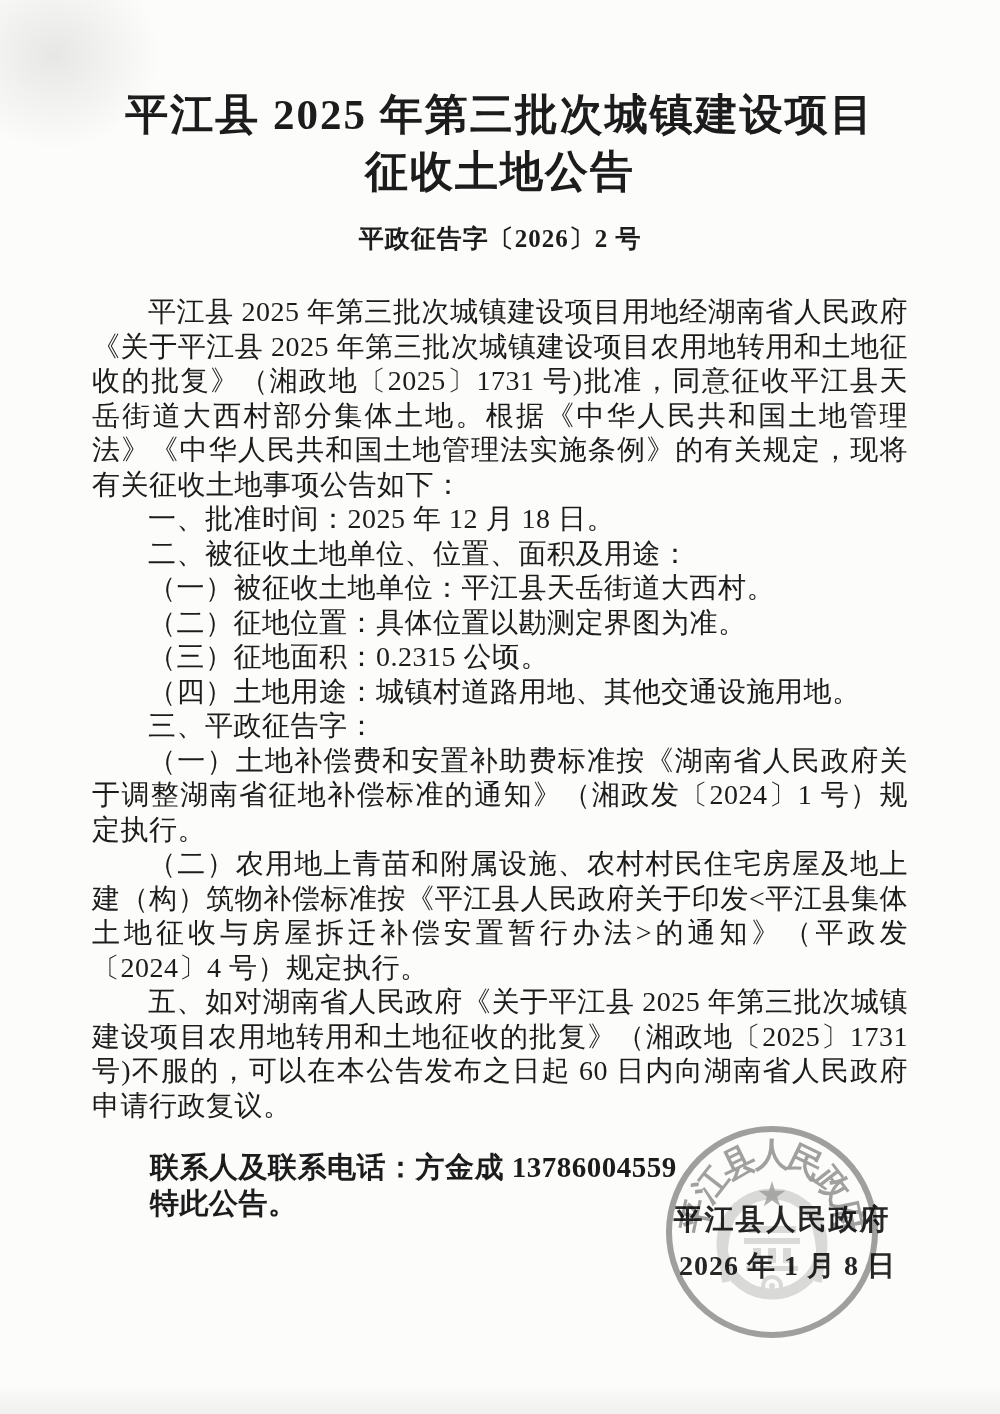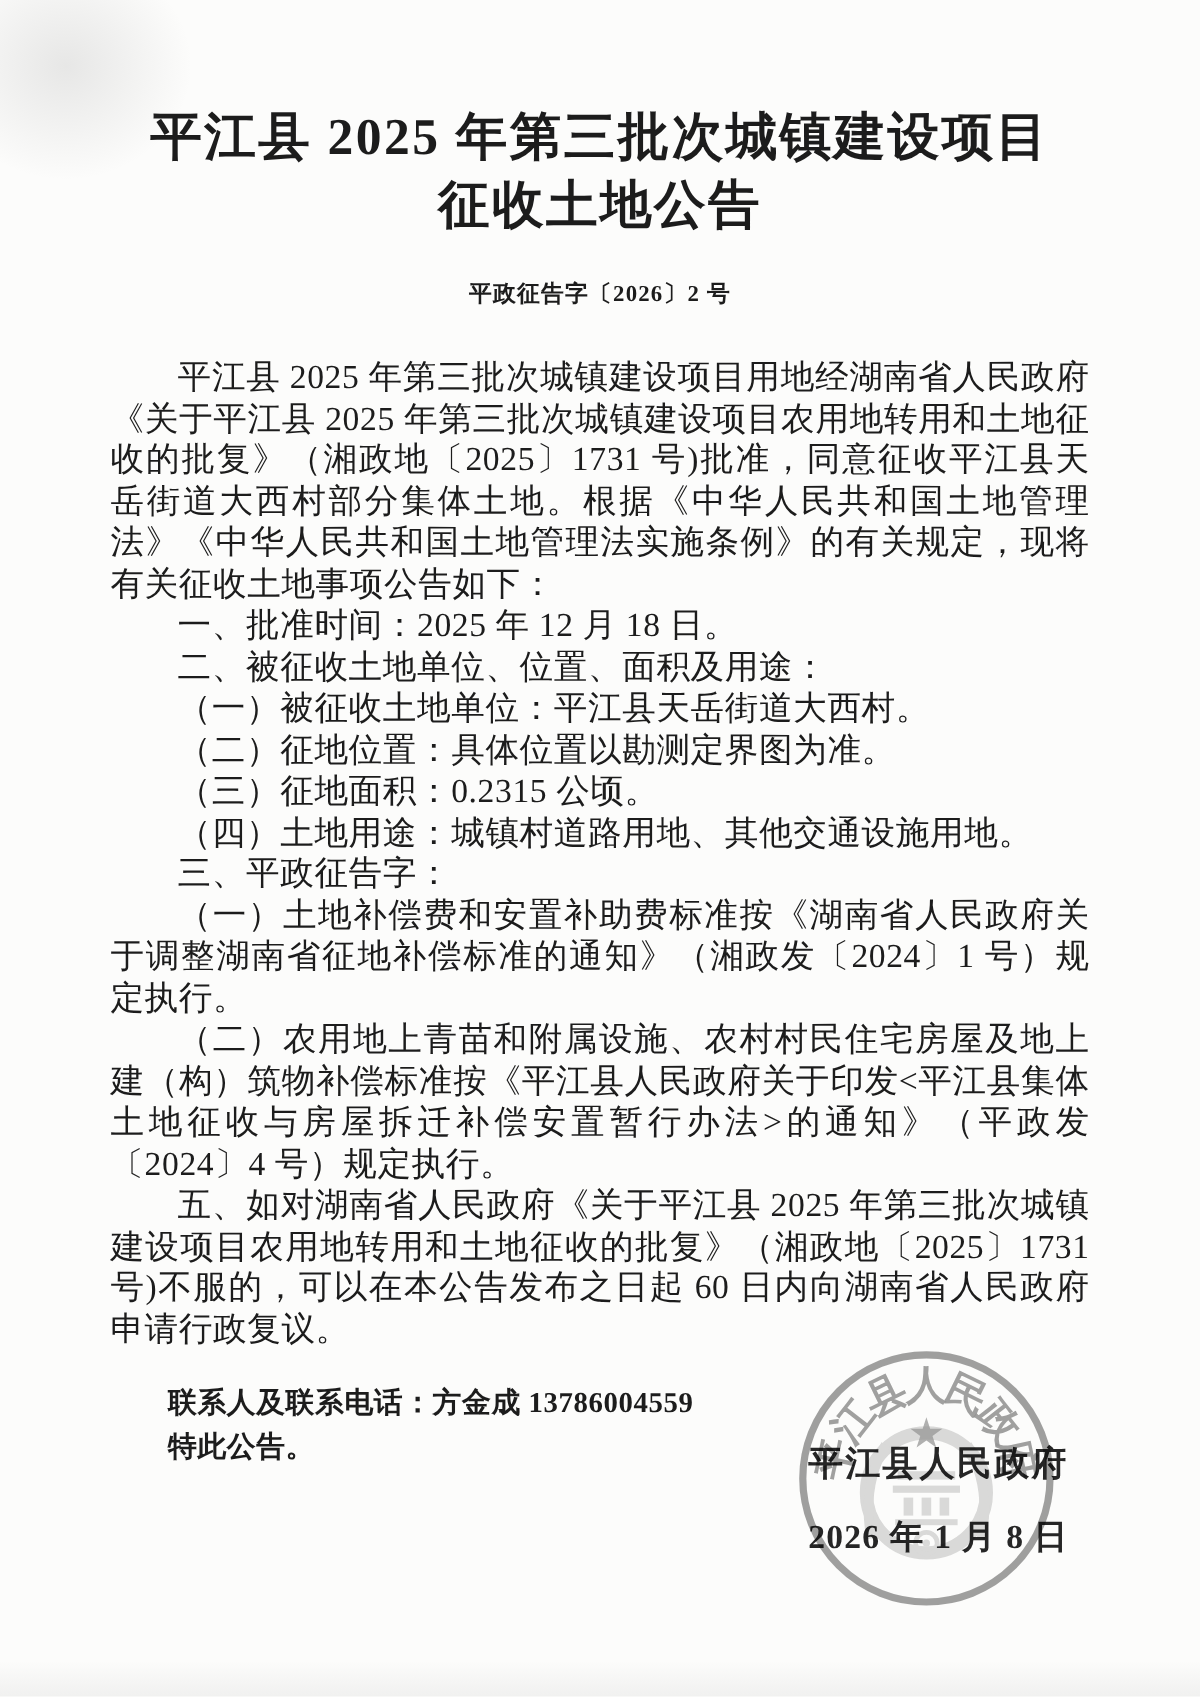--- a/index.html
+++ b/index.html
@@ -26,55 +26,55 @@
     margin: 0;
     padding-top: 86px;
     text-align: center;
     font-size: 43px;
     line-height: 57px;
     font-weight: 800;
     letter-spacing: 2px;
   }
   .title .title-line { display: block; }
   .doc-number {
-    margin-top: 32px;
+    margin-top: 22px;
     text-align: center;
-    font-size: 19px;
+    font-size: 25px;
     font-weight: 700;
     letter-spacing: 1px;
   }
   .body-text {
     margin: 40px 92px 0 92px;
     font-size: 28px;
     line-height: 34.5px;
     font-weight: 400;
     text-align: justify;
     letter-spacing: 0.5px;
   }
   .body-text p { margin: 0; text-indent: 2em; }
   .closing {
     margin: 26px 92px 0 92px;
-    font-size: 24px;
+    font-size: 29px;
     line-height: 36px;
     font-weight: 700;
     letter-spacing: 0.5px;
   }
   .closing p { margin: 0; text-indent: 2em; }
   .signature {
     position: absolute;
     left: 668px;
     top: 1200px;
     width: 228px;
     text-align: center;
     font-weight: 700;
     color: #262626;
     z-index: 2;
   }
   .signature .issuer { font-size: 29px; letter-spacing: 2px; }
-  .signature .date { font-size: 28px; margin-top: 22px; letter-spacing: 1px; }
+  .signature .date { font-size: 28px; margin-top: 7px; letter-spacing: 1px; text-align: right; }
   .seal {
     position: absolute;
     left: 660px;
     top: 1120px;
     width: 224px;
     height: 224px;
     mix-blend-mode: multiply;
     opacity: 0.92;
     z-index: 3;
     pointer-events: none;

